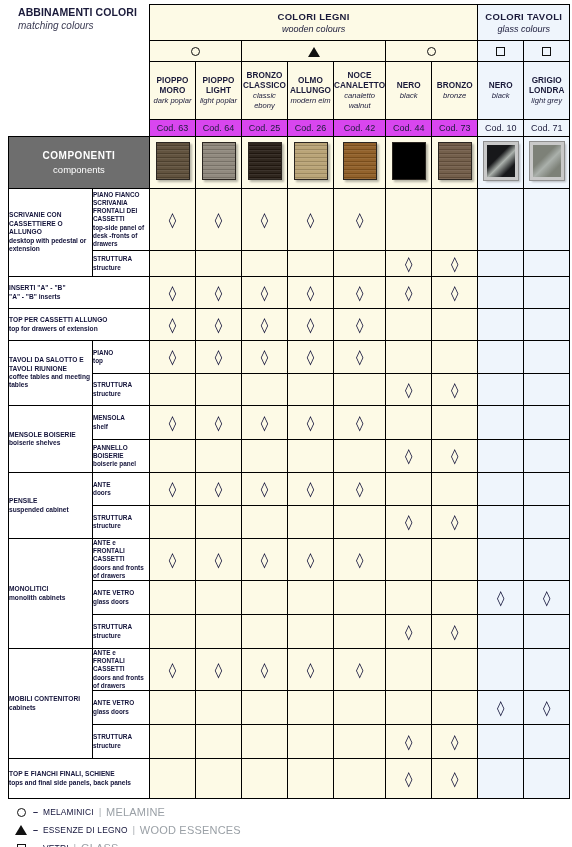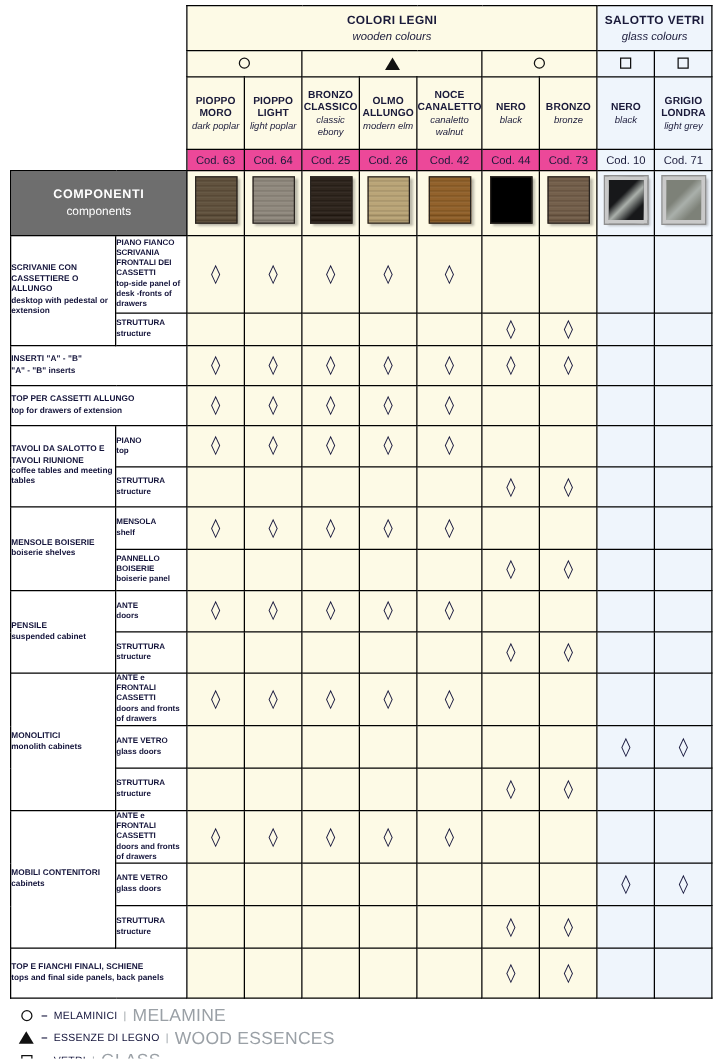--- a/index.html
+++ b/index.html
@@ -88,21 +88,21 @@
     vertical-align: middle;
   }
 
   
   .nm { background: #fdfae6; text-align: center; height: 58px; padding: 3px 1px; color: #1a1a3a; }
   .nm.glass { background: #eff5fc; }
   .nm .n-it { font-size: 8.2px; font-weight: bold; line-height: 10px; letter-spacing: .1px; }
   .nm .n-en { font-size: 7.6px; font-style: italic; line-height: 9.5px; }
 
   
-  .cd { background: #ec4899; text-align: center; height: 17px; font-size: 9px; font-weight: bold; color: #1a1a3a; }
+  .cd { background: #d946ef; text-align: center; height: 17px; font-size: 9px; font-weight: bold; color: #1a1a3a; }
   .cd.glass { background: #eff5fc; }
 
   
   .sw-cell { background: #fdfae6; height: 52px; text-align: center; }
   .sw-cell.glass { background: #eff5fc; }
   .swatch {
     display: inline-block;
     width: 34px; height: 38px;
     border: 1px solid #2a2520;
     box-shadow: 2px 2px 2px rgba(0,0,0,.28);
@@ -167,27 +167,31 @@
     height: 18px;
     gap: 5px;
   }
   .leg-sym { width: 14px; display: flex; align-items: center; justify-content: center; }
   .leg-circle { width: 9px; height: 9px; border: 1.4px solid #111; border-radius: 50%; }
   .leg-tri { width: 0; height: 0; border-left: 6px solid transparent; border-right: 6px solid transparent; border-bottom: 10px solid #111; }
   .leg-square { width: 9px; height: 9px; border: 1.4px solid #111; }
   .leg-dash { font-size: 9px; font-weight: bold; color: #13133a; }
   .leg-it { font-size: 8.4px; font-weight: normal; color: #13133a; letter-spacing: .2px; }
   .leg-sep { font-size: 8.4px; color: #9aa0a6; }
-  .leg-en { font-size: 14px; color: #9aa0a6; letter-spacing: .2px; }
+  .leg-en { font-size: 11px; color: #9aa0a6; letter-spacing: .2px; }
 </style>
 </head>
 <body>
 
 <div id="page">
 
+  <div class="title-block">
+    <div class="title-it">ABBINAMENTI COLORI</div>
+    <div class="title-en">matching colours</div>
+  </div>
 
   <table class="grid">
     <colgroup>
       <col class="c-lbl1">
         <col class="c-lbl2">
       <col class="c-col">
         <col class="c-col">
         <col class="c-col">
         <col class="c-col">
         <col class="c-col">
@@ -197,21 +201,21 @@
         <col class="c-col">
     </colgroup>
     <tbody id="tbody-root">
         <tr>
           <td class="noborder" colspan="2"></td>
           <td class="grp" colspan="7">
             <div class="g-it">COLORI LEGNI</div>
             <div class="g-en">wooden colours</div>
           </td>
           <td class="grp glass" colspan="2">
-            <div class="g-it">SALOTTO VETRI</div>
+            <div class="g-it">COLORI TAVOLI</div>
             <div class="g-en">glass colours</div>
           </td>
         </tr>
         <tr>
           <td class="noborder" colspan="2"></td>
           <td class="sym" colspan="2"><span class="sym-circle"></span></td>
           <td class="sym" colspan="3"><span class="sym-tri"></span></td>
           <td class="sym" colspan="2"><span class="sym-circle"></span></td>
           <td class="sym glass" colspan="1"><span class="sym-square"></span></td>
           <td class="sym glass" colspan="1"><span class="sym-square"></span></td>

